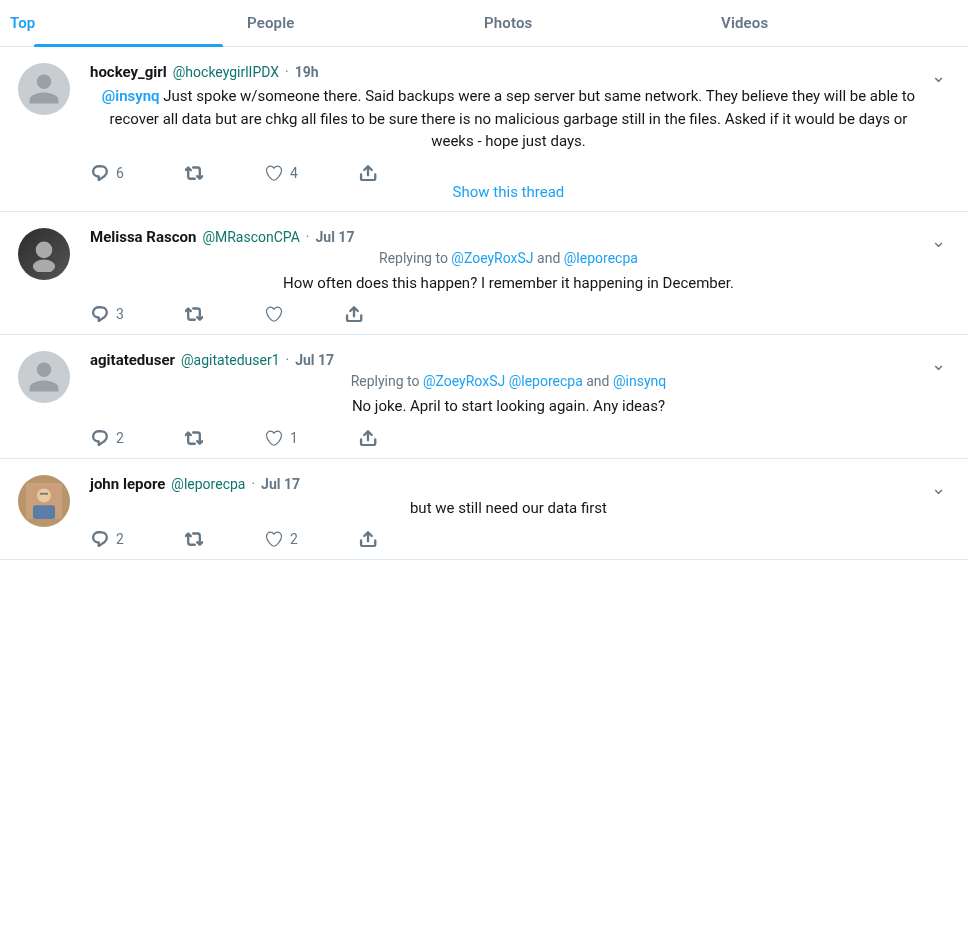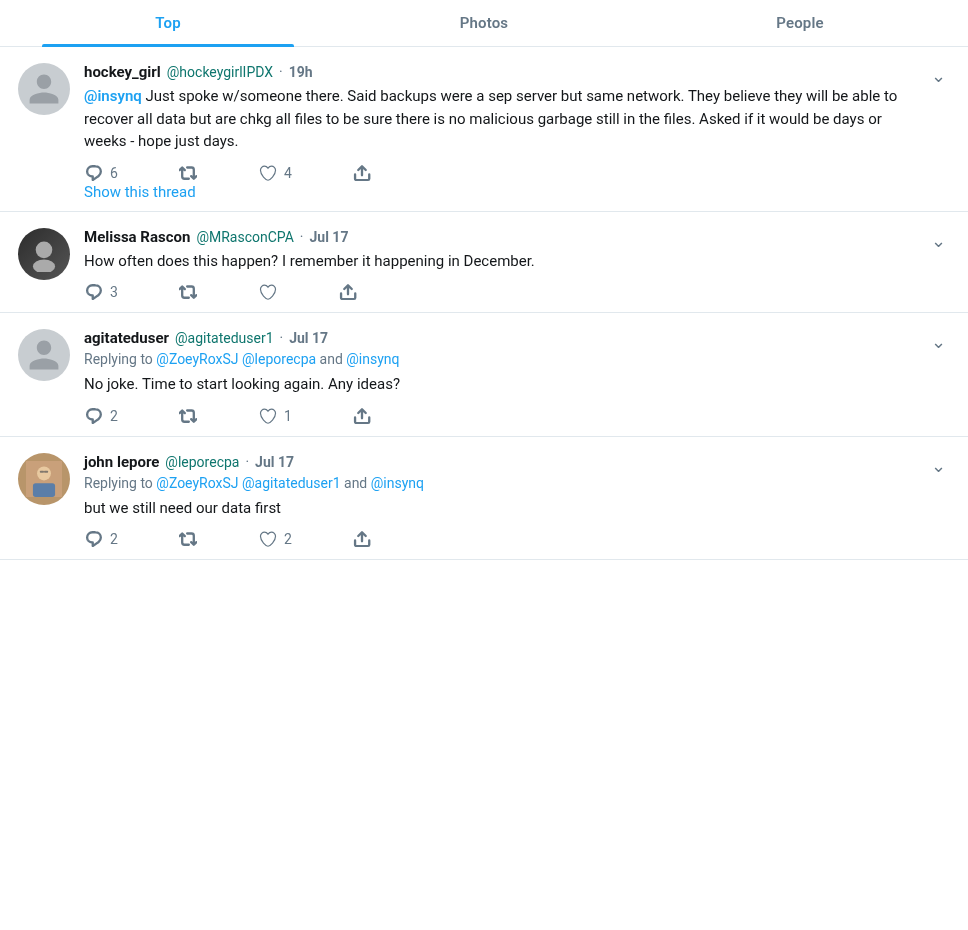--- a/index.html
+++ b/index.html
@@ -12,21 +12,20 @@
     }
 
     
     .nav-tabs {
       display: flex;
       border-bottom: 1px solid #e1e8ed;
       padding: 0 10px;
     }
     .nav-tab {
       flex: 1;
-      text-align: center;
       padding: 14px 0;
       font-size: 15px;
       font-weight: 600;
       color: #657786;
       cursor: pointer;
       position: relative;
       letter-spacing: 0.01em;
     }
     .nav-tab.active {
       color: #1da1f2;
@@ -50,22 +49,23 @@
 
     .tweet-header {
       display: flex;
       align-items: flex-start;
       justify-content: space-between;
     }
 
     .tweet-left {
       display: flex;
       align-items: flex-start;
-      gap: 14px;
+      gap: 20px;
       flex: 1;
+      text-align: center;
     }
 
     .avatar {
       width: 52px;
       height: 52px;
       border-radius: 50%;
       background: #c8cdd1;
       flex-shrink: 0;
       overflow: hidden;
       display: flex;
@@ -180,22 +180,23 @@
     
     .avatar-melissa {
       background: linear-gradient(135deg, #2c2c2c 0%, #555 100%);
     }
   </style>
 </head>
 <body>
 
 <nav class="nav-tabs">
   <div class="nav-tab active">Top</div>
+  <div class="nav-tab">People</div>
   <div class="nav-tab">Photos</div>
-  <div class="nav-tab">People</div>
+  <div class="nav-tab">Videos</div>
 </nav>
 
 <article class="tweet-card">
   <div class="tweet-header">
     <div class="tweet-left">
       <div class="avatar">
         <svg viewBox="0 0 24 24">
           <path d="M12 12c2.7 0 4.8-2.1 4.8-4.8S14.7 2.4 12 2.4 7.2 4.5 7.2 7.2 9.3 12 12 12zm0 2.4c-3.2 0-9.6 1.6-9.6 4.8v2.4h19.2v-2.4c0-3.2-6.4-4.8-9.6-4.8z"></path>
         </svg>
       </div>
@@ -260,20 +261,23 @@
           <ellipse cx="26" cy="44" rx="16" ry="10" fill="#aaa"></ellipse>
         </svg>
       </div>
       <div class="tweet-content">
         <div class="tweet-meta">
           <span class="tweet-name">Melissa Rascon</span>
           <span class="tweet-handle">@MRasconCPA</span>
           <span class="tweet-dot">·</span>
           <span class="tweet-time">Jul 17</span>
         </div>
+        <div class="reply-to">
+          Replying to <a href="#">@ZoeyRoxSJ</a> and <a href="#">@leporecpa</a>
+        </div>
         <div class="tweet-text">How often does this happen?  I remember it happening in December.</div>
         <div class="tweet-actions">
           <div class="action-item">
             <span class="action-icon">
               <svg viewBox="0 0 24 24">
                   <path d="M14.046 2.242l-4.148-.01h-.002c-4.374 0-7.8 3.427-7.8 7.802 0 4.098 3.186 7.206 7.465 7.37v3.828c0 .108.044.286.12.403.142.225.384.347.632.347.138 0 .277-.038.402-.118.264-.168 6.473-4.14 8.088-5.506 1.902-1.61 3.04-3.97 3.043-6.312v-.017c-.006-4.367-3.43-7.787-7.8-7.788zm3.787 12.972c-1.134.96-4.862 3.405-6.772 4.643V16.67c0-.414-.335-.75-.75-.75h-.396c-3.66 0-6.318-2.476-6.318-5.886 0-3.534 2.768-6.302 6.3-6.302l4.147.01h.002c3.532 0 6.3 2.766 6.302 6.296-.003 1.91-.942 3.844-2.515 5.176z"></path>
                 </svg>
             </span>
             <span>3</span>
           </div>
@@ -317,21 +321,21 @@
       <div class="tweet-content">
         <div class="tweet-meta">
           <span class="tweet-name">agitateduser</span>
           <span class="tweet-handle">@agitateduser1</span>
           <span class="tweet-dot">·</span>
           <span class="tweet-time">Jul 17</span>
         </div>
         <div class="reply-to">
           Replying to <a href="#">@ZoeyRoxSJ</a> <a href="#">@leporecpa</a> and <a href="#">@insynq</a>
         </div>
-        <div class="tweet-text">No joke.  Time to start looking again.  Any ideas?</div>
+        <div class="tweet-text">No joke.  April to start looking again.  Any ideas?</div>
         <div class="tweet-actions">
           <div class="action-item">
             <span class="action-icon">
               <svg viewBox="0 0 24 24">
                   <path d="M14.046 2.242l-4.148-.01h-.002c-4.374 0-7.8 3.427-7.8 7.802 0 4.098 3.186 7.206 7.465 7.37v3.828c0 .108.044.286.12.403.142.225.384.347.632.347.138 0 .277-.038.402-.118.264-.168 6.473-4.14 8.088-5.506 1.902-1.61 3.04-3.97 3.043-6.312v-.017c-.006-4.367-3.43-7.787-7.8-7.788zm3.787 12.972c-1.134.96-4.862 3.405-6.772 4.643V16.67c0-.414-.335-.75-.75-.75h-.396c-3.66 0-6.318-2.476-6.318-5.886 0-3.534 2.768-6.302 6.3-6.302l4.147.01h.002c3.532 0 6.3 2.766 6.302 6.296-.003 1.91-.942 3.844-2.515 5.176z"></path>
                 </svg>
             </span>
             <span>2</span>
           </div>
           <div class="action-item">
@@ -377,23 +381,20 @@
           <rect x="26" y="14" width="6" height="3" rx="1" fill="#555" opacity="0.7"></rect>
         </svg>
       </div>
       <div class="tweet-content">
         <div class="tweet-meta">
           <span class="tweet-name">john lepore</span>
           <span class="tweet-handle">@leporecpa</span>
           <span class="tweet-dot">·</span>
           <span class="tweet-time">Jul 17</span>
         </div>
-        <div class="reply-to">
-          Replying to <a href="#">@ZoeyRoxSJ</a> <a href="#">@agitateduser1</a> and <a href="#">@insynq</a>
-        </div>
         <div class="tweet-text">but we still need our data first</div>
         <div class="tweet-actions">
           <div class="action-item">
             <span class="action-icon">
               <svg viewBox="0 0 24 24">
                   <path d="M14.046 2.242l-4.148-.01h-.002c-4.374 0-7.8 3.427-7.8 7.802 0 4.098 3.186 7.206 7.465 7.37v3.828c0 .108.044.286.12.403.142.225.384.347.632.347.138 0 .277-.038.402-.118.264-.168 6.473-4.14 8.088-5.506 1.902-1.61 3.04-3.97 3.043-6.312v-.017c-.006-4.367-3.43-7.787-7.8-7.788zm3.787 12.972c-1.134.96-4.862 3.405-6.772 4.643V16.67c0-.414-.335-.75-.75-.75h-.396c-3.66 0-6.318-2.476-6.318-5.886 0-3.534 2.768-6.302 6.3-6.302l4.147.01h.002c3.532 0 6.3 2.766 6.302 6.296-.003 1.91-.942 3.844-2.515 5.176z"></path>
                 </svg>
             </span>
             <span>2</span>
           </div>

